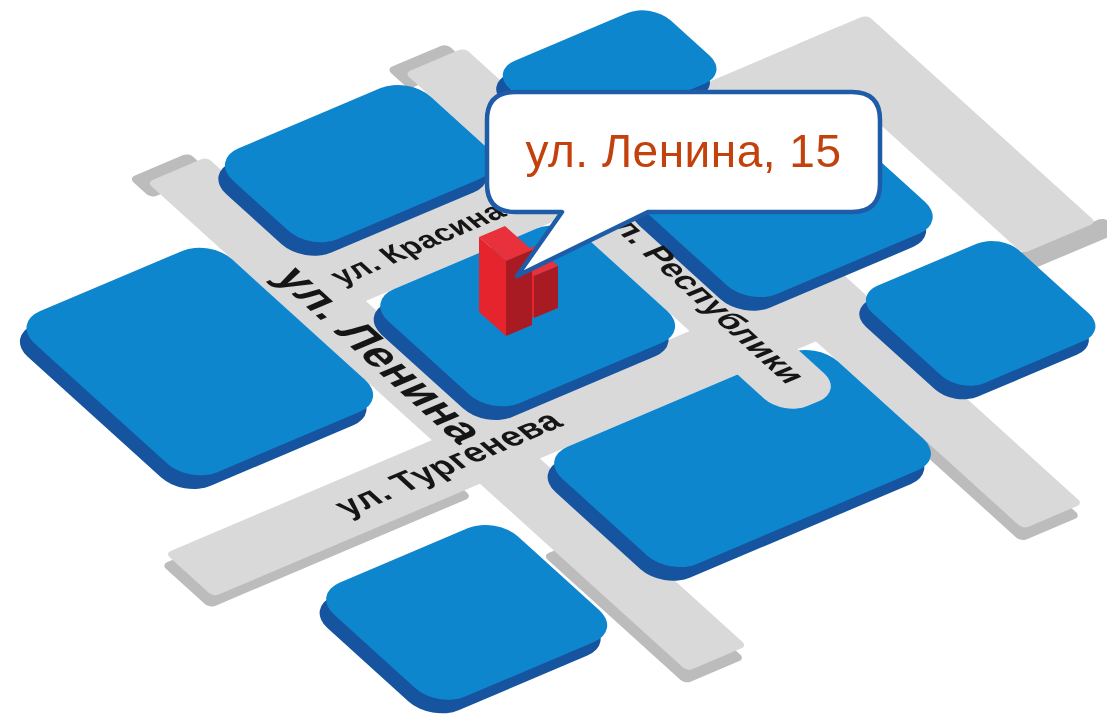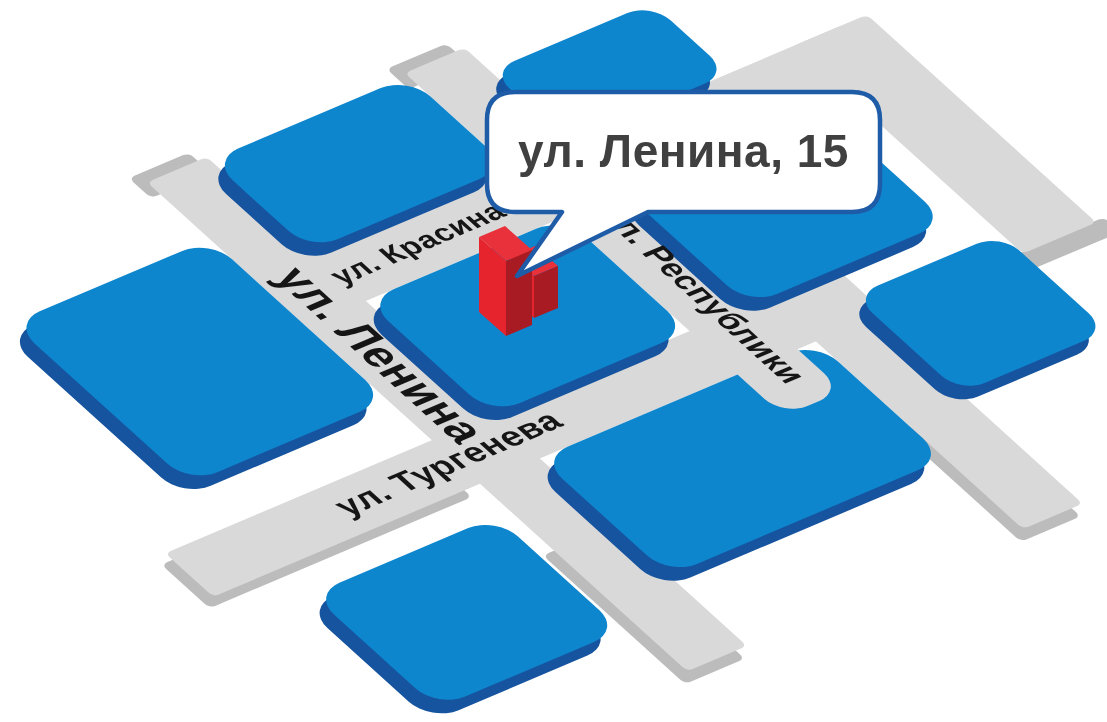--- a/index.html
+++ b/index.html
@@ -52,21 +52,21 @@
   
   .lbl-krasina   {left:-115px;top:-138px;font-size:30px;}
   .lbl-turgeneva {left:-300px;top:96px;  font-size:34px;}
   .lbl-lenina    {left:-116px;top:-150px;font-size:46px;}
   .lbl-respubliki{left:163px; top:-75px; font-size:33px;}
   
   .overlay{position:absolute;left:0;top:0;width:1107px;height:722px;}
   .callout-text{
     position:absolute;left:487px;top:92px;width:393px;height:118px;
     display:flex;align-items:center;justify-content:center;
-    color:#404040;font-weight:bold;font-size:46px;letter-spacing:0.5px;
+    color:#c2410c;font-weight:normal;font-size:46px;letter-spacing:0.5px;
   }
 </style>
 </head>
 <body>
 
 <div class="stage">
 
   <div class="plane">
 
     <div class="sl sl-turg-w"></div>

